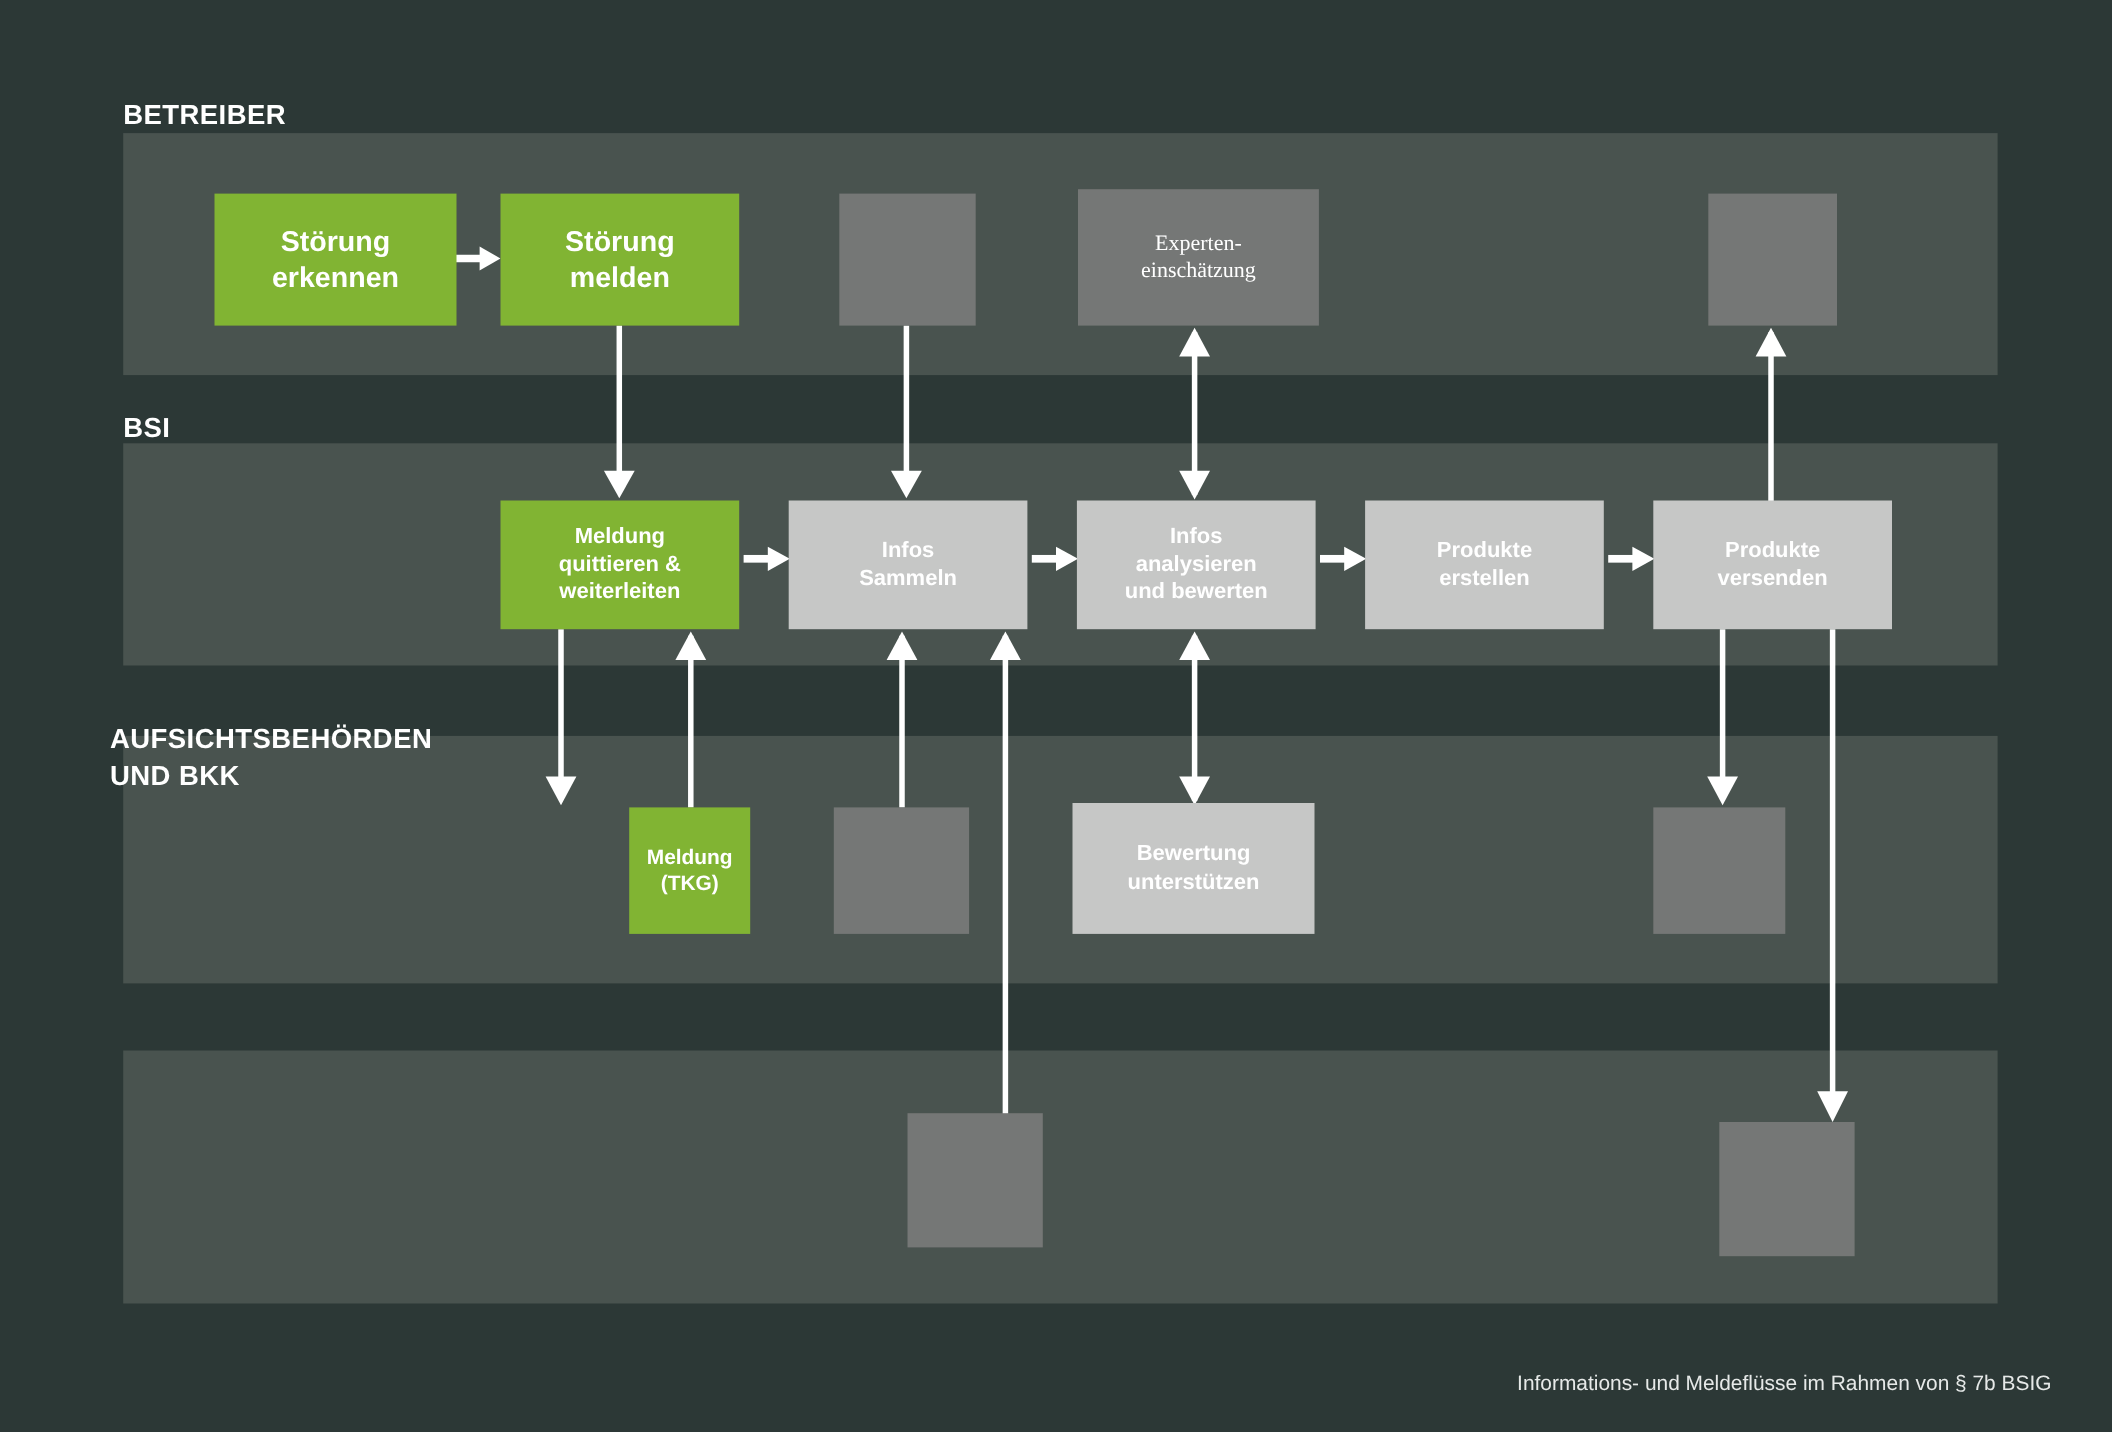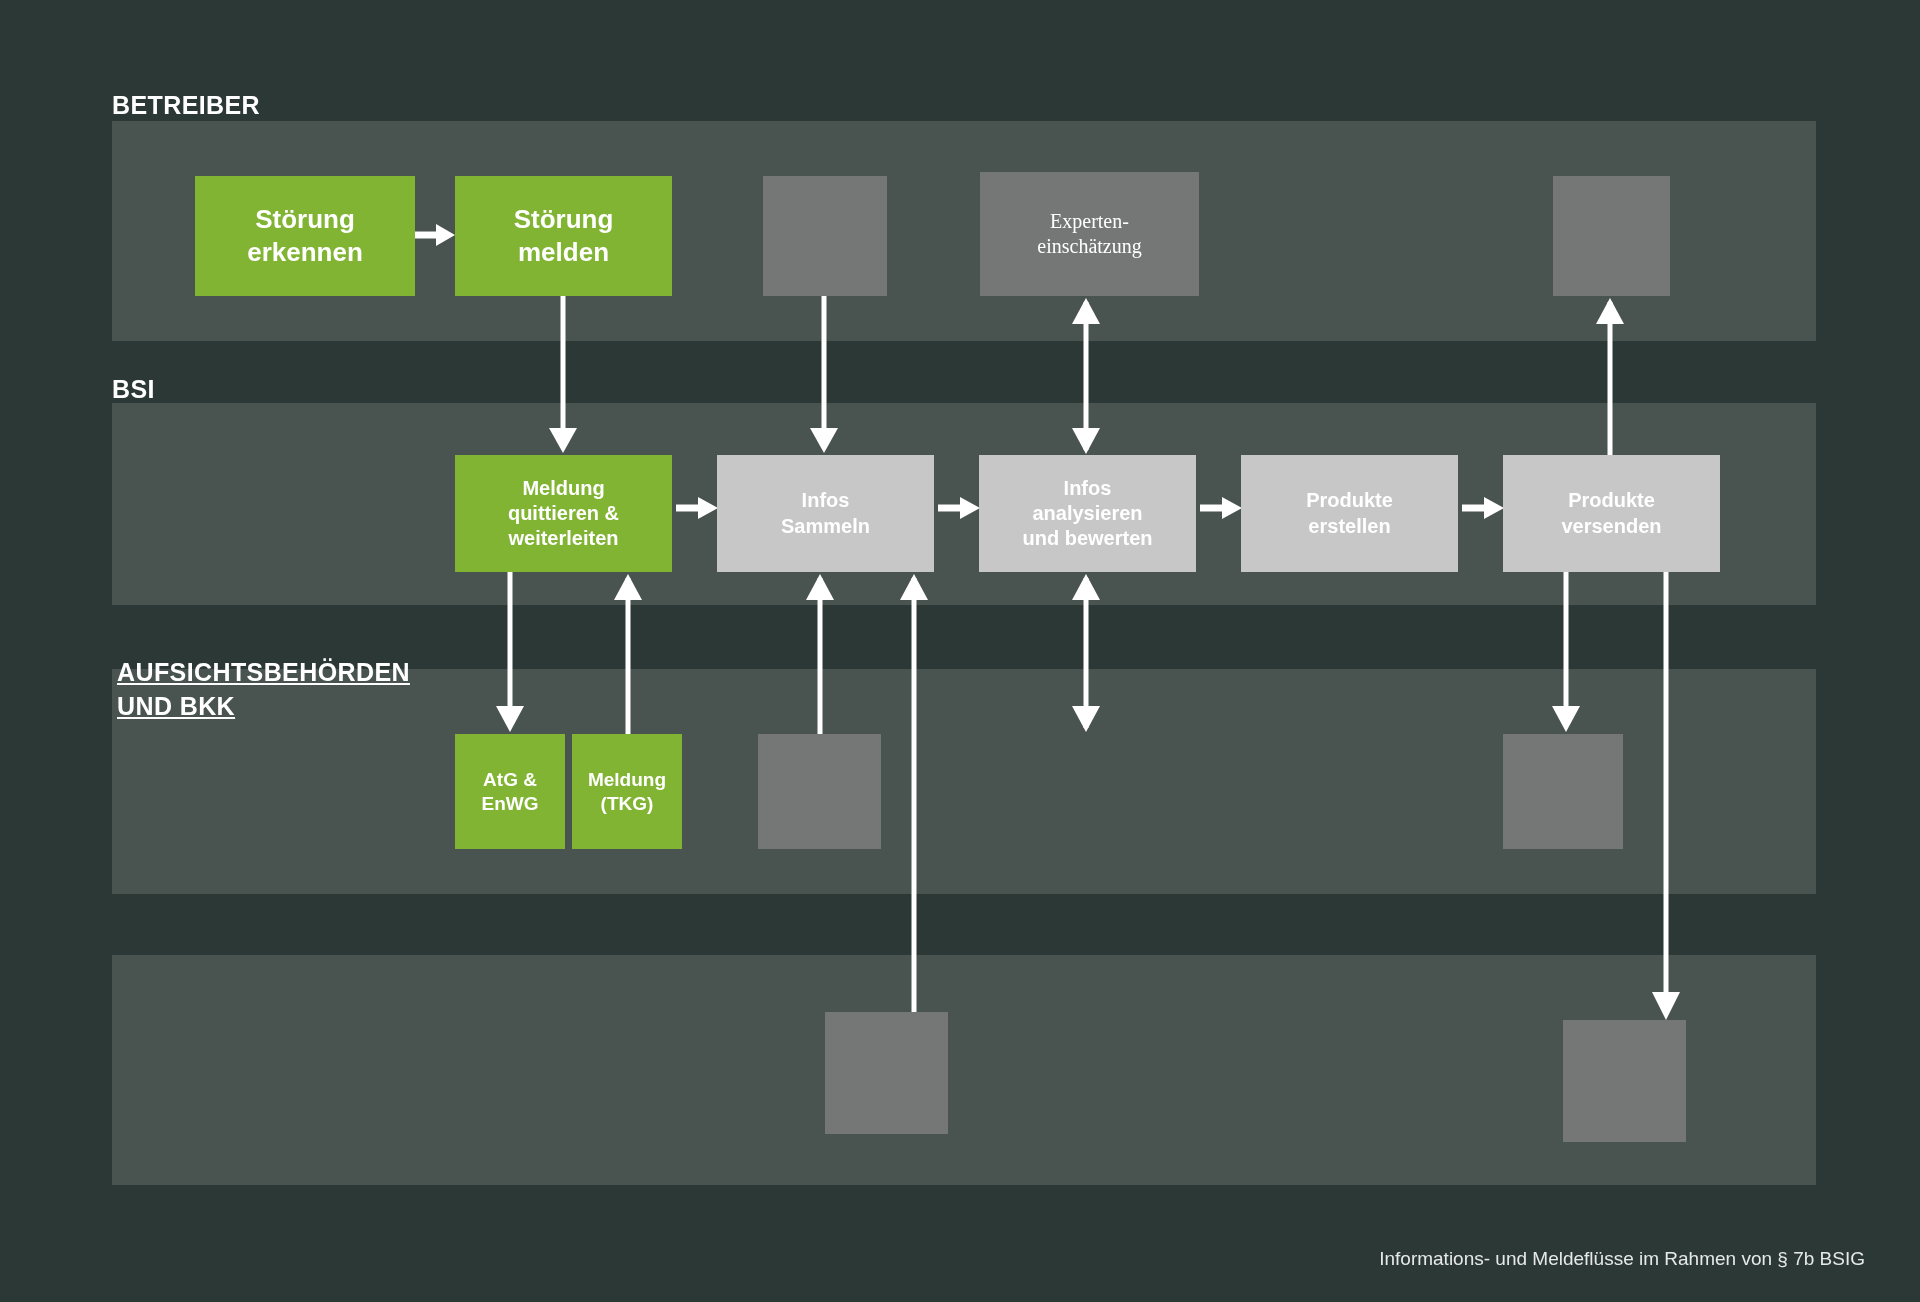--- a/index.html
+++ b/index.html
@@ -68,21 +68,21 @@
 
 <div id="stage">
 
   <div class="band" style="left:112px;top:121px;width:1704px;height:220px;"></div>
   <div class="band" style="left:112px;top:403px;width:1704px;height:202px;"></div>
   <div class="band" style="left:112px;top:669px;width:1704px;height:225px;"></div>
   <div class="band" style="left:112px;top:955px;width:1704px;height:230px;"></div>
 
   <div class="lane-title" style="left:112px;top:88px;">BETREIBER</div>
   <div class="lane-title" style="left:112px;top:372px;">BSI</div>
-  <div class="lane-title" style="left:117px;top:655px;text-decoration:underline;">AUFSICHTSBEHÖRDEN
+  <div class="lane-title" style="left:100px;top:655px;">AUFSICHTSBEHÖRDEN
 UND BKK</div>
 
   <div class="arrow" style="left:410px;top:220px;width:48px;height:30px;">
     <svg width="48" height="30" viewBox="0 0 48 30">
       <line x1="0" y1="15" x2="30" y2="15" stroke="#ffffff" stroke-width="7"></line>
       <polygon points="26,4 45,15 26,26" fill="#ffffff"></polygon>
     </svg>
   </div>
 
   <div class="arrow" style="left:545px;top:296px;width:36px;height:160px;">
@@ -224,31 +224,31 @@
   </div>
   <div class="node light reg" style="left:1241px;top:455px;width:217px;height:117px;">
     <span style="white-space:pre-line;">Produkte
 erstellen</span>
   </div>
   <div class="node light reg" style="left:1503px;top:455px;width:217px;height:117px;">
     <span style="white-space:pre-line;">Produkte
 versenden</span>
   </div>
 
-  <div class="node green small" style="left:455px;top:734px;width:110px;height:115px;">
-    <span style="white-space:pre-line;">AtG &amp;
-EnWG</span>
-  </div>
   <div class="node green small" style="left:572px;top:734px;width:110px;height:115px;">
     <span style="white-space:pre-line;">Meldung
 (TKG)</span>
   </div>
   <div class="node dark" style="left:758px;top:734px;width:123px;height:115px;">
     <span style="white-space:pre-line;"></span>
   </div>
+  <div class="node light reg" style="left:975px;top:730px;width:220px;height:119px;">
+    <span style="white-space:pre-line;">Bewertung
+unterstützen</span>
+  </div>
   <div class="node dark" style="left:1503px;top:734px;width:120px;height:115px;">
     <span style="white-space:pre-line;"></span>
   </div>
 
   <div class="node dark" style="left:825px;top:1012px;width:123px;height:122px;">
     <span style="white-space:pre-line;"></span>
   </div>
   <div class="node dark" style="left:1563px;top:1020px;width:123px;height:122px;">
     <span style="white-space:pre-line;"></span>
   </div>

